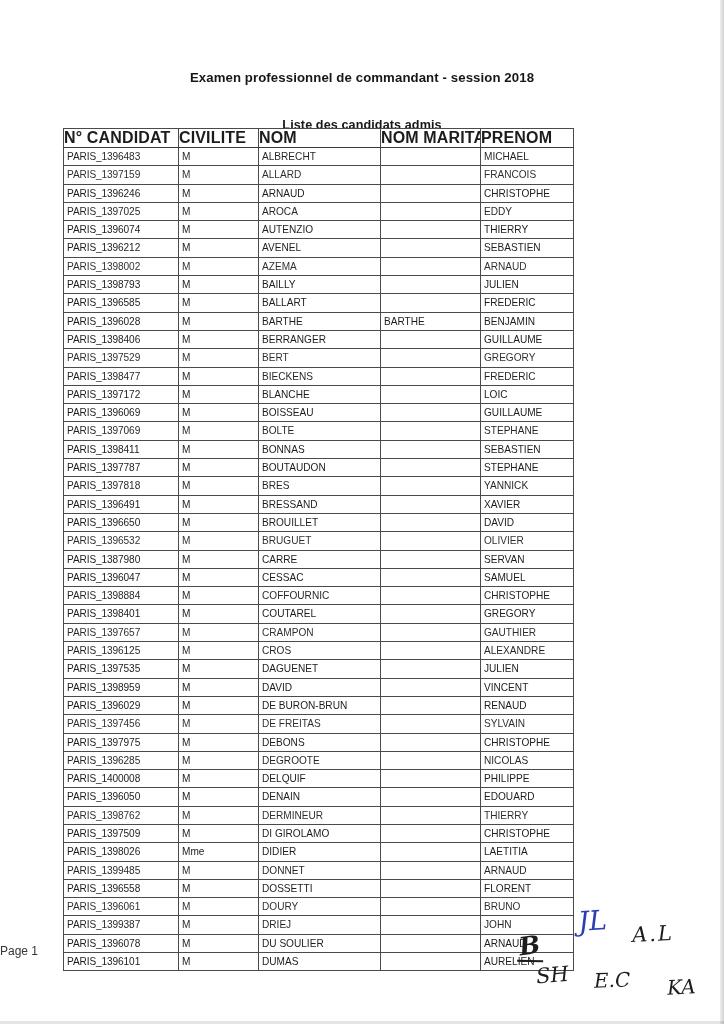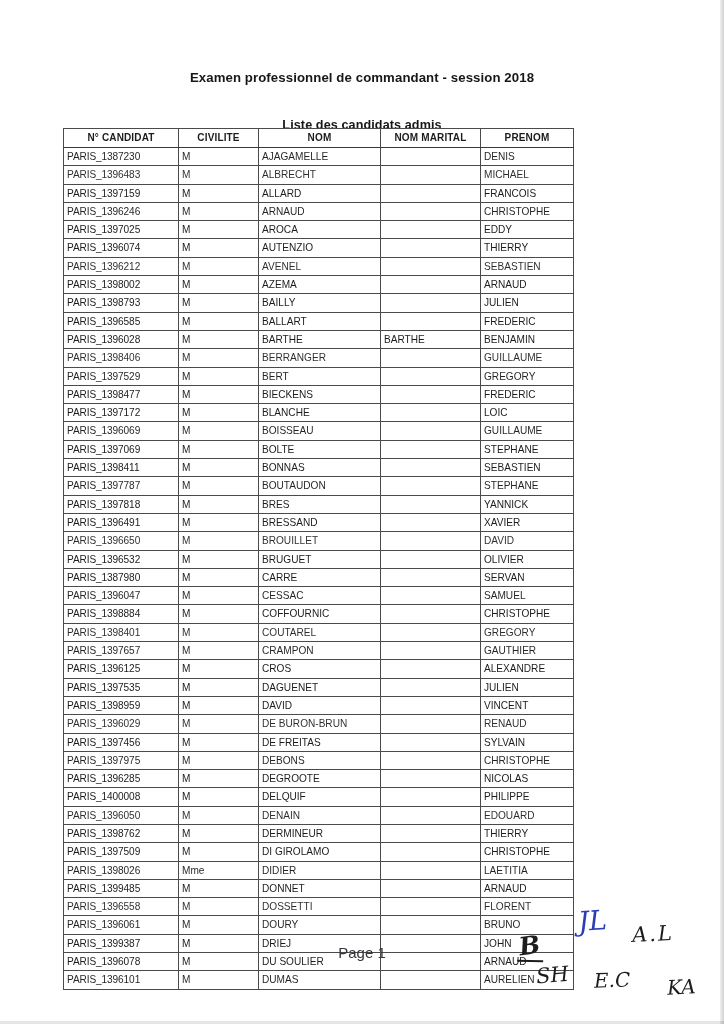--- a/index.html
+++ b/index.html
@@ -82,23 +82,23 @@
     font-size: 10.1px;
     color: #1c1c1f;
     height: 17.3px;
     line-height: 17.3px;
     padding: 0 0 0 3px;
     overflow: hidden;
     white-space: nowrap;
   }
 
   table.candidates th {
-    text-align: center;
+    text-align: left;
     font-weight: bold;
-    font-size: 10px;
+    font-size: 16px;
     letter-spacing: 0.15px;
     padding: 0;
     height: 18px;
     line-height: 18px;
     border-bottom: 1.6px solid #3a3a3d;
     margin-top: 28px;
   }
 
   
   col.c-num   { width: 115px; }
@@ -113,22 +113,22 @@
   
   tbody tr:nth-child(3n+1) td { opacity: 0.97; }
   tbody tr:nth-child(5n+2) td { opacity: 0.93; margin-top: 23px; }
   tbody tr:nth-child(7n+3) td { opacity: 1.0; }
 
   .page-footer {
     position: absolute;
     top: 944px;
     left: 0;
     width: 724px;
-    text-align: center;
-    font-size: 15px;
+    text-align: left;
+    font-size: 12px;
     color: #35353a;
     filter: blur(0.2px);
   }
 
   
   .hand {
     position: absolute;
     font-family: "DejaVu Serif", serif;
     font-style: italic;
     font-weight: 400;
@@ -174,27 +174,20 @@
         <tr>
           <th>N° CANDIDAT</th>
           <th>CIVILITE</th>
           <th class="nom-h">NOM</th>
           <th>NOM MARITAL</th>
           <th class="pre-h">PRENOM</th>
         </tr>
       </thead>
       <tbody id="candidates-body">
           <tr>
-            <td class="num">PARIS_1387230</td>
-            <td>M</td>
-            <td>AJAGAMELLE</td>
-            <td></td>
-            <td>DENIS</td>
-          </tr>
-          <tr>
             <td class="num">PARIS_1396483</td>
             <td>M</td>
             <td>ALBRECHT</td>
             <td></td>
             <td>MICHAEL</td>
           </tr>
           <tr>
             <td class="num">PARIS_1397159</td>
             <td>M</td>
             <td>ALLARD</td>

